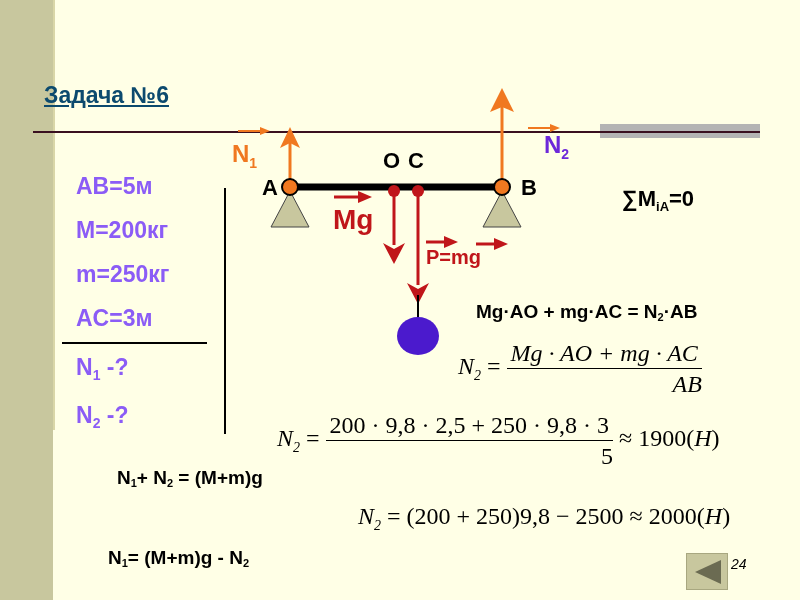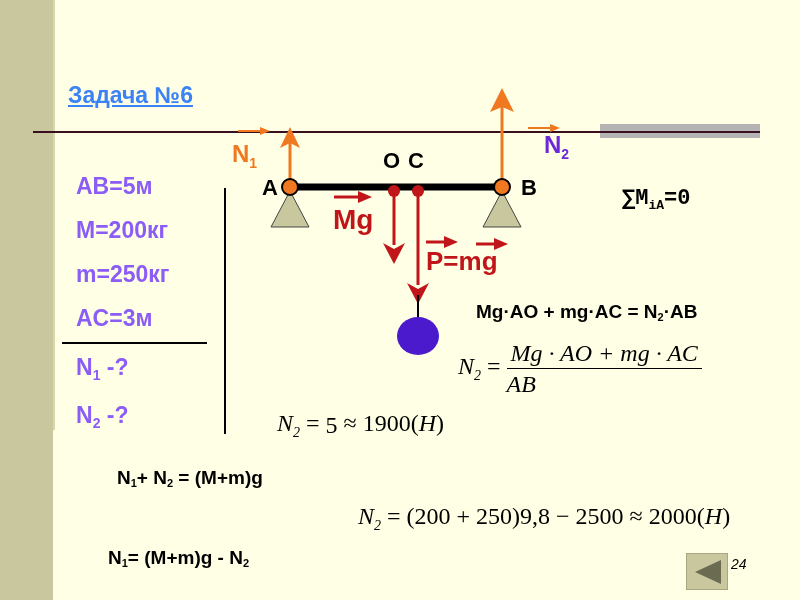--- a/index.html
+++ b/index.html
@@ -2,32 +2,32 @@
 <html><head>
 <meta charset="utf-8">
 <style>
   html,body{margin:0;padding:0;}
   body{width:800px;height:600px;position:relative;overflow:hidden;background:#FFFFE6;font-family:"Liberation Sans",sans-serif;}
   .abs{position:absolute;}
   .sidebar{left:0;top:0;width:53px;height:600px;background:#C8C79E;}
   .sidebar-line{left:53px;top:0;width:2px;height:430px;background:#D9D6A8;}
   .hline{left:33px;top:131px;width:727px;height:2px;background:#3a1020;}
   .grey-bar{left:600px;top:124px;width:160px;height:14px;background:#B4B4B4;}
-  .title{left:68px;top:82px;font-size:23px;font-weight:bold;color:#3b82f6;text-decoration:underline;}
+  .title{left:44px;top:82px;font-size:23px;font-weight:bold;color:#0c4a6e;text-decoration:underline;}
   .given{left:76px;font-size:23px;font-weight:bold;color:#8b5cf6;}
   .given-sep{left:62px;top:342px;width:145px;height:2px;background:#000;}
   .vsep{left:224px;top:188px;width:2px;height:246px;background:#000;}
   .sub{font-size:14px;vertical-align:-5px;}
   .bold-eq{font-weight:bold;color:#000;font-size:19px;text-align:right;}
   .math{font-family:"Liberation Serif",serif;font-style:italic;color:#000;font-size:24px;}
   .math .up{font-style:normal;}
-  .frac{display:inline-flex;flex-direction:column;align-items:flex-start;vertical-align:middle;}
+  .frac{display:inline-flex;flex-direction:column;align-items:flex-end;vertical-align:middle;}
   .frac .num{padding:0 4px;border-bottom:1.5px solid #000;line-height:30px;}
   .frac .den{line-height:30px;}
-  .sum{left:622px;top:186px;font-family:Liberation Mono, monospace;font-weight:bold;font-size:22px;color:#000;}
+  .sum{left:622px;top:186px;font-family:Liberation Sans, sans-serif;font-weight:bold;font-size:22px;color:#000;}
   .nav-btn{left:686px;top:553px;width:42px;height:37px;background:#C8C79E;border:1px solid #a8a780;box-sizing:border-box;cursor:pointer;}
   .page-num{left:731px;top:556px;font-size:14px;color:#000;font-style:italic;}
   .lbl{font-weight:bold;}
 </style>
 </head>
 <body>
 
 <div class="abs sidebar"></div>
 <div class="abs sidebar-line"></div>
 <div class="abs grey-bar"></div>
@@ -84,35 +84,36 @@
     <polygon points="508,244 494,238 494,250" fill="#C0161A"></polygon>
 </svg>
 
 <div class="abs lbl" style="left:232px;top:140px;font-size:24px;color:#F07820"><span>N</span><span style="font-size:14px;vertical-align:-6px">1</span></div>
 <div class="abs lbl" style="left:544px;top:131px;font-size:24px;color:#6d28d9"><span>N</span><span style="font-size:14px;vertical-align:-6px">2</span></div>
 <div class="abs lbl" style="left:262px;top:175px;font-size:22px">A</div>
 <div class="abs lbl" style="left:521px;top:175px;font-size:22px">B</div>
 <div class="abs lbl" style="left:383px;top:148px;font-size:22px">O</div>
 <div class="abs lbl" style="left:408px;top:148px;font-size:22px">C</div>
 <div class="abs lbl" style="left:333px;top:204px;font-size:28px;color:#C0161A">Mg</div>
-<div class="abs lbl" style="left:426px;top:246px;font-size:26px;color:#C0161A">P=mg</div>
+<div class="abs lbl" style="left:426px;top:246px;font-size:20px;color:#C0161A">P=mg</div>
 
 <div class="abs sum"><span>∑M</span><span style="font-size:13px;vertical-align:-5px">iA</span><span>=0</span></div>
 
 <div class="abs bold-eq" style="left:476px;top:301px"><span>Mg·AO + mg·AC = N</span><span style="font-size:11px;vertical-align:-3px">2</span><span>·AB</span></div>
 
 <div class="abs math" style="left:458px;top:338px">
   <span>N</span><span style="font-size:14px;vertical-align:-6px">2</span><span class="up"> = </span><span class="frac">
       <span class="num">Mg · AO + mg · AC</span>
       <span class="den">AB</span>
     </span>
 </div>
 
 <div class="abs math" style="left:277px;top:410px">
   <span>N</span><span style="font-size:14px;vertical-align:-6px">2</span><span class="up"> = </span><span class="frac up">
+      <span class="num">200 · 9,8 · 2,5 + 250 · 9,8 · 3</span>
       <span class="den">5</span>
     </span><span class="up"> ≈ 1900(</span><span>H</span><span class="up">)</span>
 </div>
 
 <div class="abs bold-eq" style="left:117px;top:467px"><span>N</span><span style="font-size:11px;vertical-align:-3px">1</span><span>+ N</span><span style="font-size:11px;vertical-align:-3px">2</span><span> = (M+m)g</span></div>
 
 <div class="abs bold-eq" style="left:108px;top:547px"><span>N</span><span style="font-size:11px;vertical-align:-3px">1</span><span>= (M+m)g - N</span><span style="font-size:11px;vertical-align:-3px">2</span></div>
 
 <div class="abs math" style="left:358px;top:503px"><span>N</span><span style="font-size:14px;vertical-align:-6px">2</span><span class="up"> = (200 + 250)9,8 − 2500 ≈ 2000(</span><span>H</span><span class="up">)</span></div>
 

